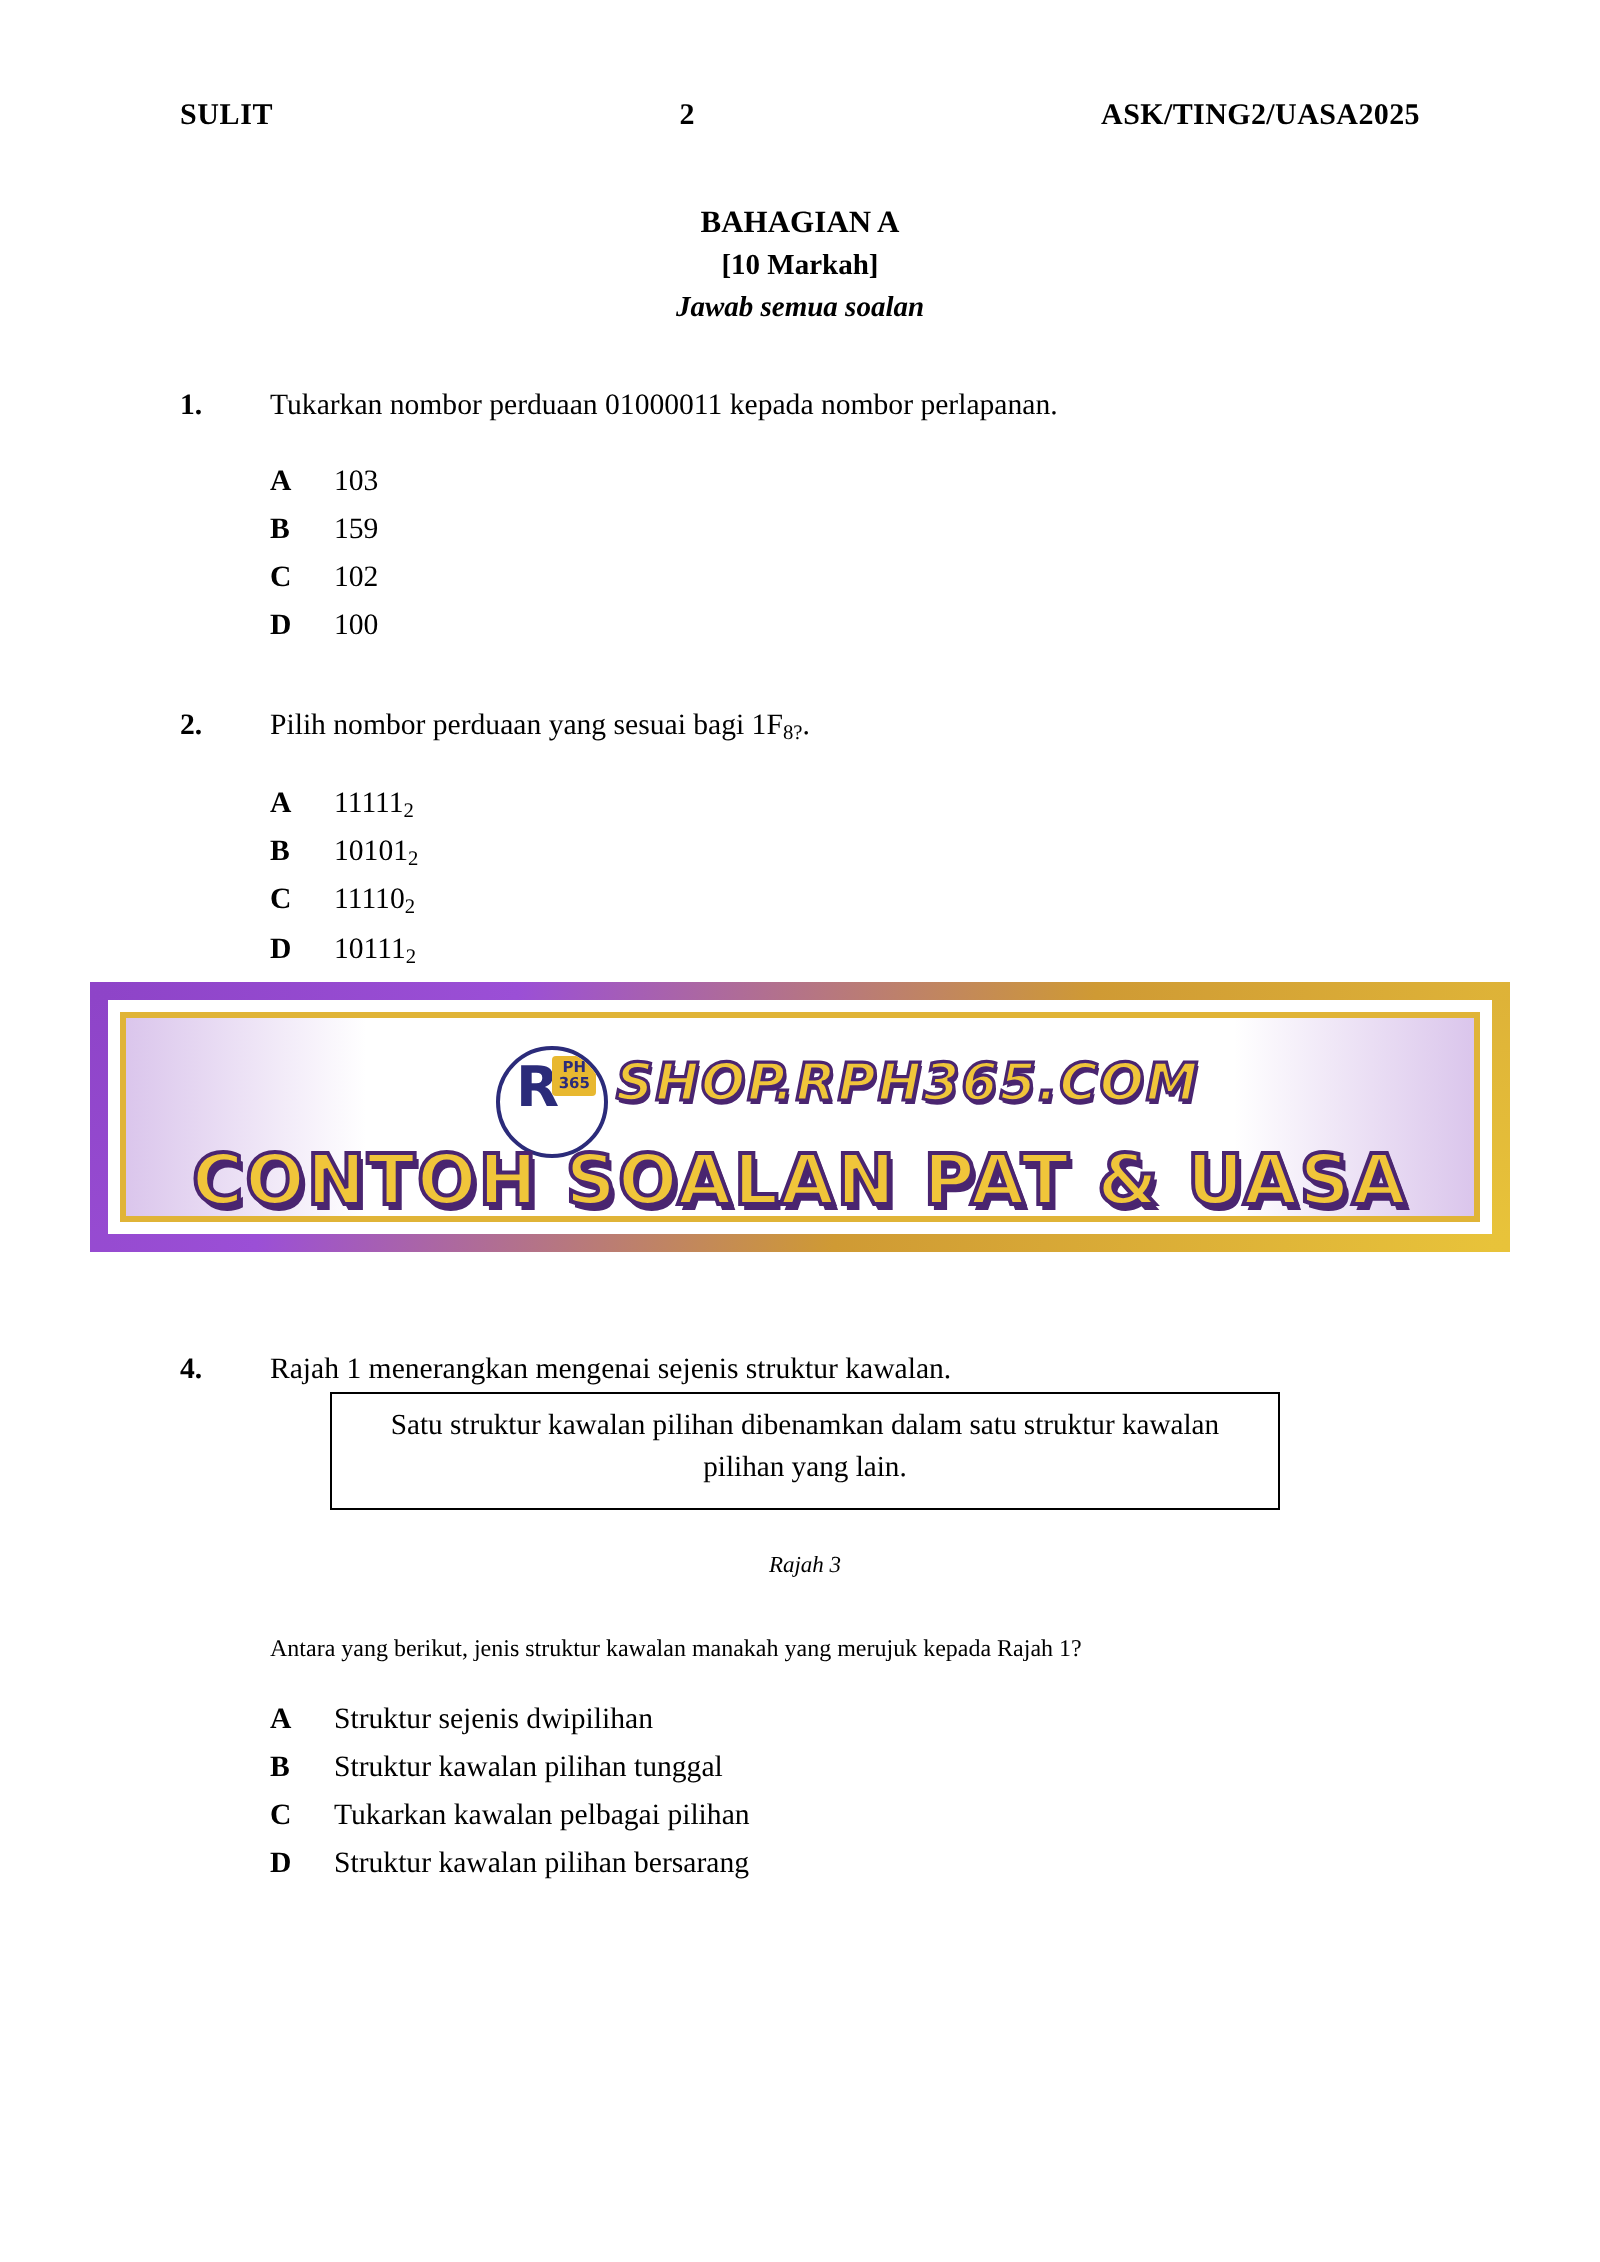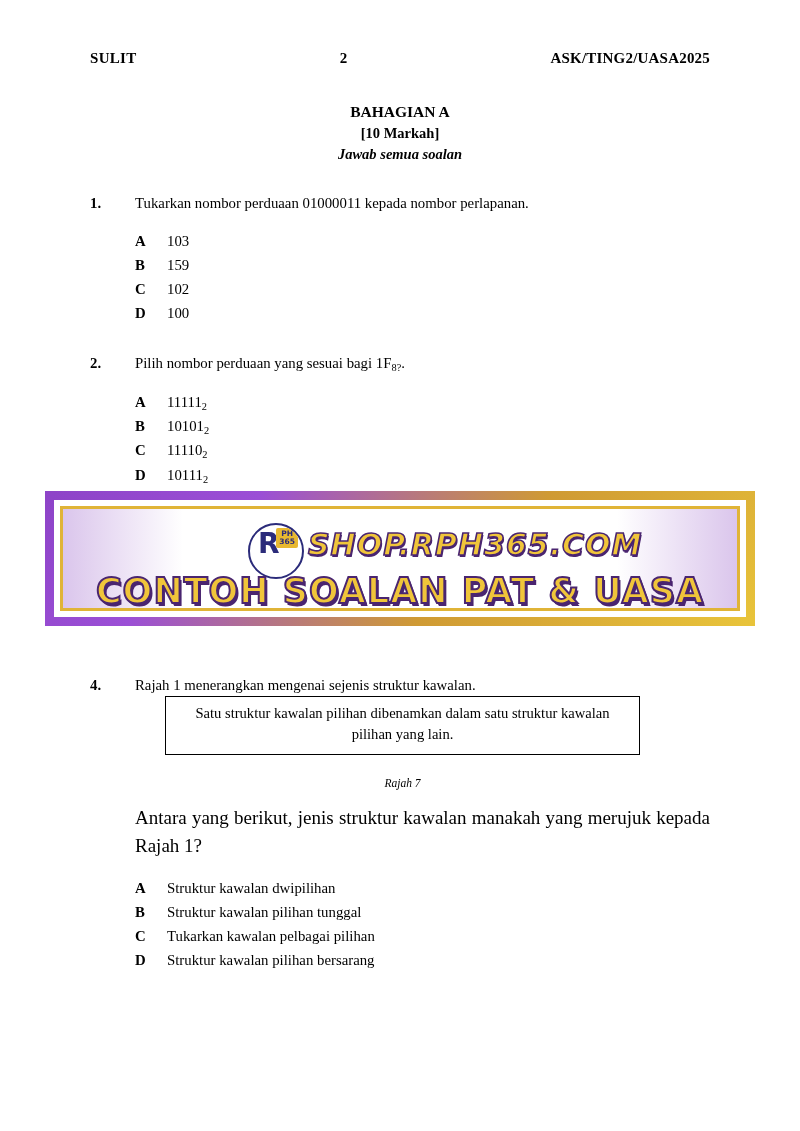--- a/index.html
+++ b/index.html
@@ -97,23 +97,23 @@
   }
   .diagram-caption {
     text-align: center;
     font-style: italic;
     font-size: 11.5px;
     margin-top: 20px;
     margin-left: 75px;
     margin-right: 70px;
   }
   .q-para {
-    margin-top: 12px;
+    margin-top: 23px;
     margin-left: 45px;
-    font-size: 19px;
+    font-size: 12px;
     line-height: 1.5;
     text-align: justify;
     text-justify: inter-word;
   }
 
   
   .banner {
     position: absolute;
     left: 45px;
     top: 491px;
@@ -165,21 +165,21 @@
     text-align: center;
     border-radius: 2px;
   }
   .banner-url {
     position: absolute;
     left: 245px;
     top: 18px;
     font-family: "DejaVu Sans", sans-serif;
     font-weight: bold;
     font-style: italic;
-    font-size: 30px;
+    font-size: 26px;
     letter-spacing: 1px;
     color: #f0c53a;
     -webkit-text-stroke: 1.6px #4a2570;
     text-shadow: 1px 2px 0 #4a2570;
   }
   .banner-title {
     position: absolute;
     left: 0; right: 0;
     top: 62px;
     text-align: center;
@@ -279,28 +279,28 @@
 
   <div class="question">
     <div class="q-row">
       <div class="q-num">4.</div>
       <div class="q-text">Rajah 1 menerangkan mengenai sejenis struktur kawalan.</div>
     </div>
 
     <div class="diagram-wrap">
       <div class="diagram-box">Satu struktur kawalan pilihan dibenamkan dalam satu struktur kawalan pilihan yang lain.</div>
     </div>
-    <div class="diagram-caption">Rajah 7</div>
+    <div class="diagram-caption">Rajah 3</div>
 
     <div class="q-para">Antara yang berikut, jenis struktur kawalan manakah yang merujuk kepada Rajah 1?</div>
 
     <div class="options">
       <div class="option">
         <div class="opt-letter">A</div>
-        <div class="opt-text">Struktur kawalan dwipilihan</div>
+        <div class="opt-text">Struktur sejenis dwipilihan</div>
       </div>
       <div class="option">
         <div class="opt-letter">B</div>
         <div class="opt-text">Struktur kawalan pilihan tunggal</div>
       </div>
       <div class="option">
         <div class="opt-letter">C</div>
         <div class="opt-text">Tukarkan kawalan pelbagai pilihan</div>
       </div>
       <div class="option">

